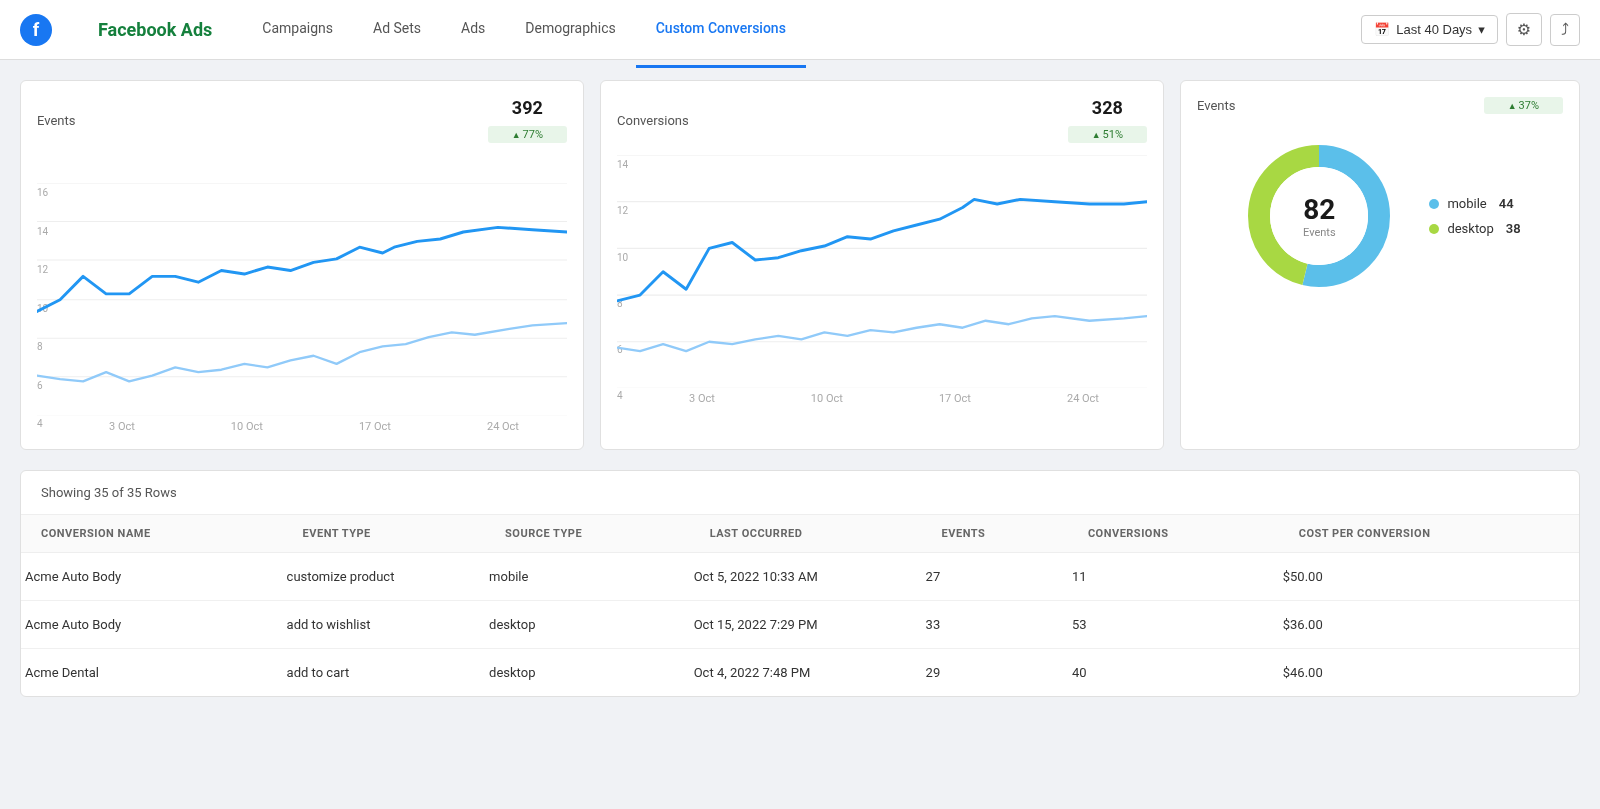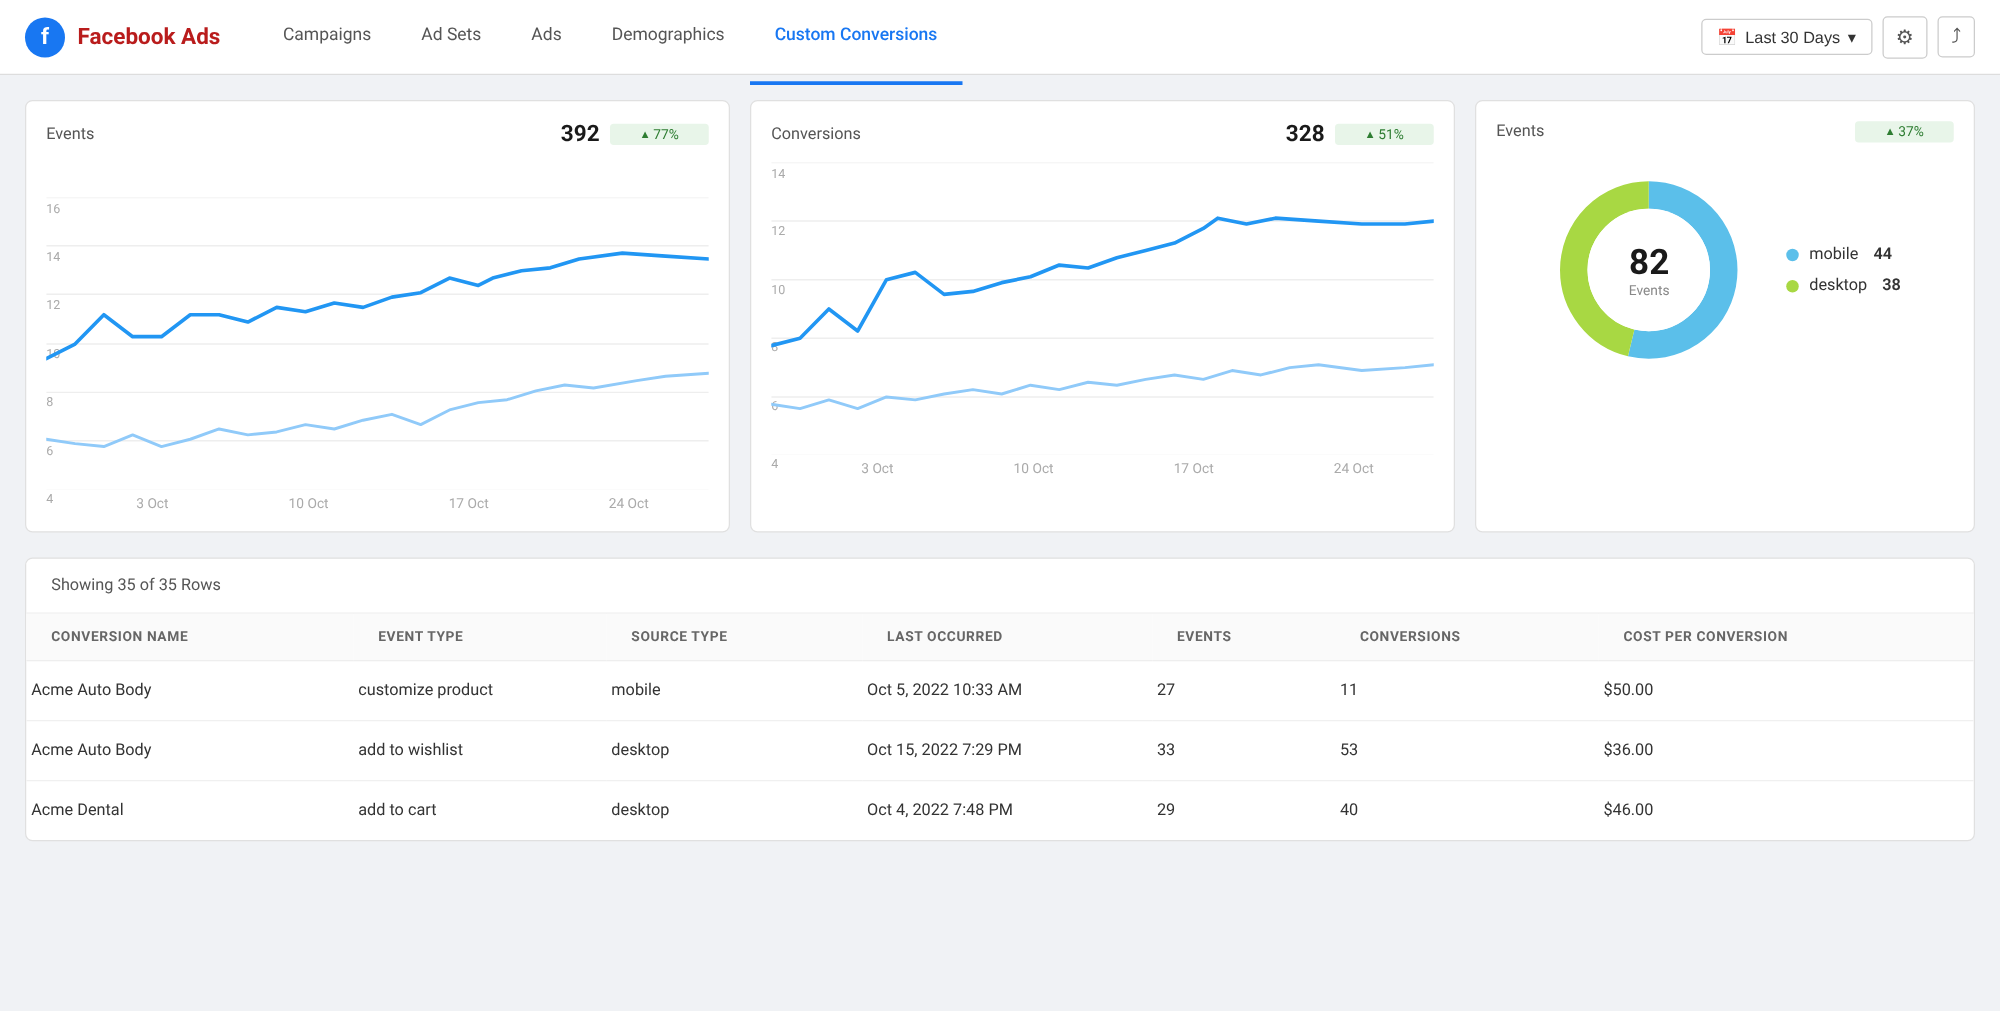--- a/index.html
+++ b/index.html
@@ -21,21 +21,21 @@
       gap: 10px;
       margin-right: 30px;
     }
     .fb-icon {
       width: 32px; height: 32px;
       background: #1877f2;
       border-radius: 50%;
       display: flex; align-items: center; justify-content: center;
       color: #fff; font-weight: bold; font-size: 18px;
     }
-    .app-title { font-size: 18px; font-weight: 700; color: #b91c1c; }
+    .app-title { font-size: 18px; font-weight: 700; color: #15803d; margin-left: 36px; }
     .nav-tabs { display: flex; align-items: center; height: 100%; gap: 0; }
     .nav-tab {
       padding: 0 20px;
       height: 76px;
       display: flex; align-items: center;
       cursor: pointer;
       color: #555;
       font-size: 14px;
       position: relative;
       white-space: nowrap;
@@ -67,21 +67,21 @@
 
     .card {
       background: #fff;
       border-radius: 6px;
       border: 1px solid #e0e0e0;
       padding: 16px;
       flex: 1;
     }
     .card-header { display: flex; align-items: center; justify-content: space-between; margin-bottom: 12px; }
     .card-title { font-size: 13px; color: #555; }
-    .card-header-right { display: flex; align-items: center; gap: 8px; }
+    .card-header-right { display: flex; align-items: center; gap: 8px; flex-direction: column; }
     .card-total { font-size: 18px; font-weight: 700; color: #1a1a1a; }
     .badge-up {
       background: #e8f5e9; color: #2e7d32;
       border-radius: 3px; padding: 2px 24px; font-size: 11px;
       display: flex; align-items: center; gap: 2px;
     }
     .badge-up::before { content: '▲'; font-size: 9px; }
     svg.line-chart { width: 100%; height: 100%; }
 
     
@@ -140,21 +140,21 @@
   <nav class="nav-tabs">
     <div class="nav-tab">Campaigns</div>
     <div class="nav-tab">Ad Sets</div>
     <div class="nav-tab">Ads</div>
     <div class="nav-tab">Demographics</div>
     <div class="nav-tab active">Custom Conversions</div>
   </nav>
   <div class="header-right">
     <button class="date-btn">
       <span>📅</span>
-      <span>Last 30 Days</span>
+      <span>Last 40 Days</span>
       <span>▾</span>
     </button>
     <button class="icon-btn">
       <span>⚙</span>
     </button>
     <button class="icon-btn">
       <span>⤴</span>
     </button>
   </div>
 </header>

